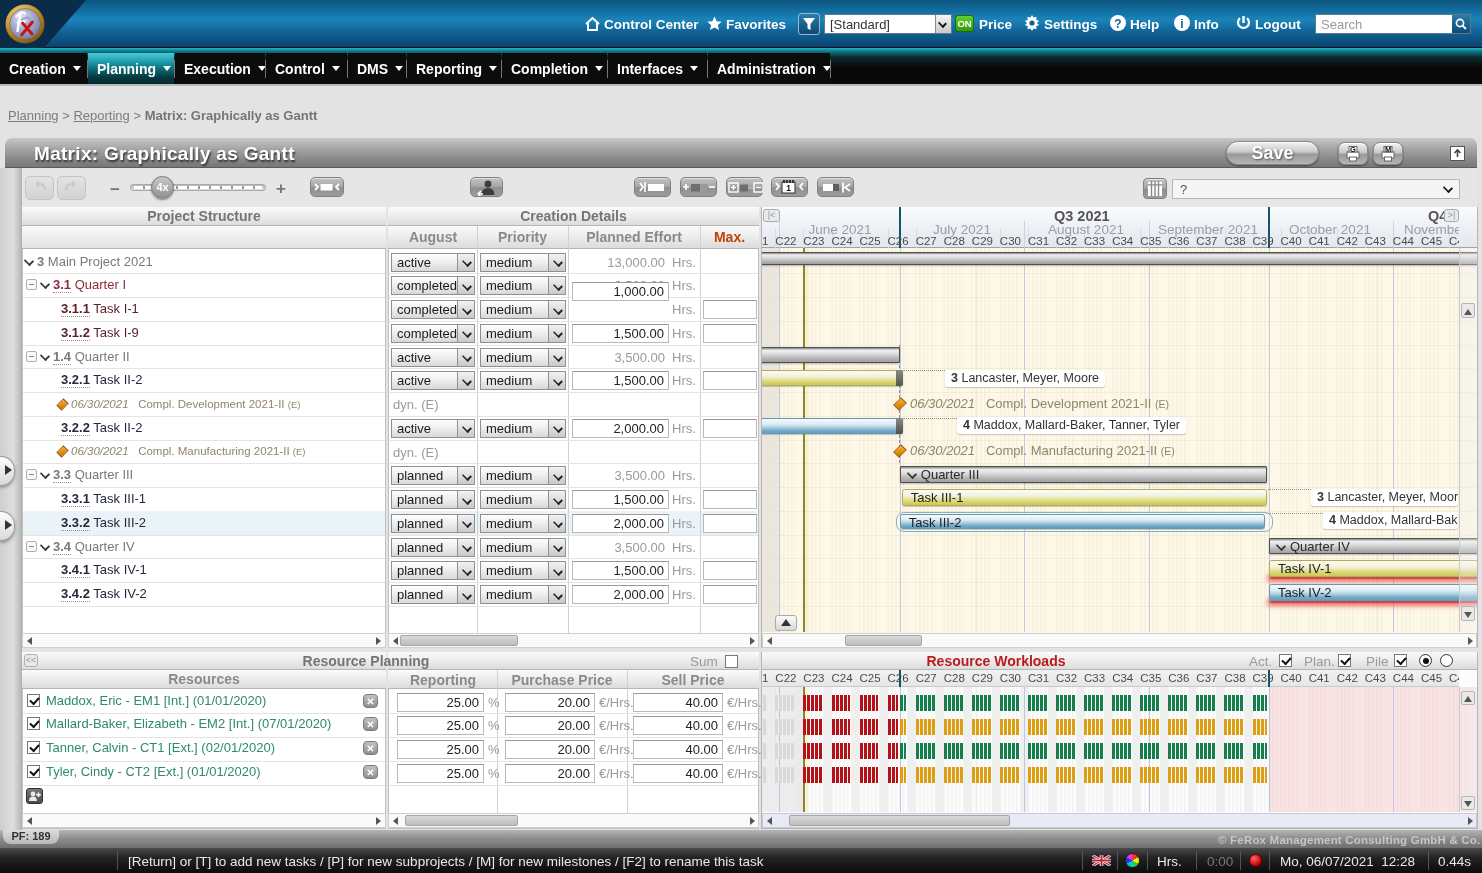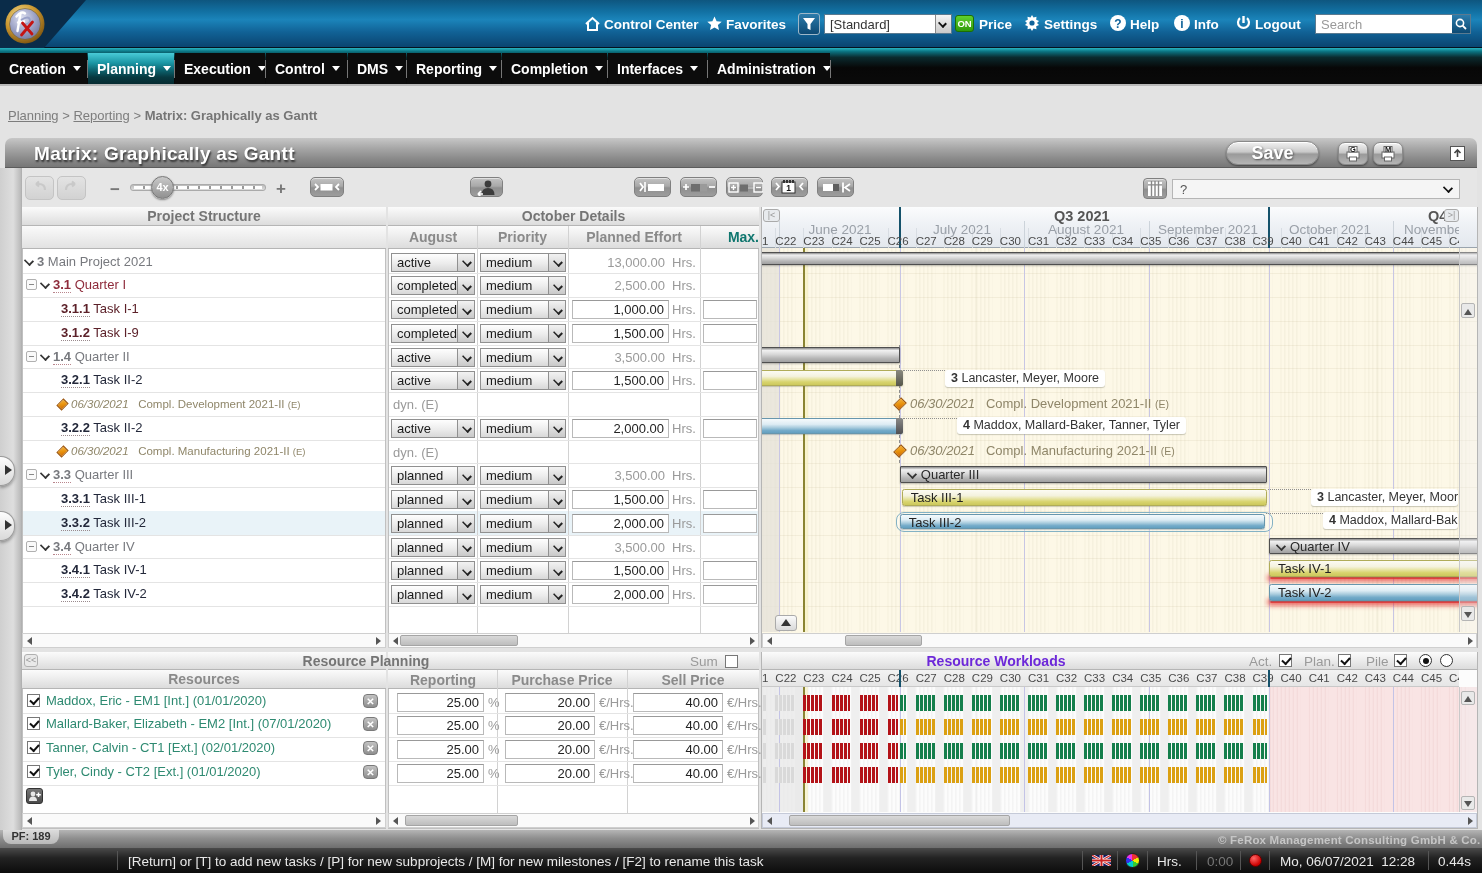--- a/index.html
+++ b/index.html
@@ -283,43 +283,43 @@
 <div class="rline" style="left:23px;top:605.8px;width:362px"></div>
 <div class="tx" style="left:61px;top:586.0px;color:#23283a"><b style="border-bottom:1px dotted #9a8a8d">3.4.2</b> <span>Task IV-2</span></div>
 <div class="a" style="left:0;top:456px;width:15px;height:30px;background:linear-gradient(180deg,#fdfdfd,#d9d9d9);border:1px solid #9a9a9a;border-left:none;border-radius:0 14px 14px 0;box-shadow:0 2px 3px rgba(0,0,0,.3)"></div>
 <div class="a" style="left:5px;top:465px;width:0;height:0;border-top:5.5px solid transparent;border-bottom:5.5px solid transparent;border-left:7px solid #333"></div>
 <div class="a" style="left:0;top:511px;width:15px;height:30px;background:linear-gradient(180deg,#fdfdfd,#d9d9d9);border:1px solid #9a9a9a;border-left:none;border-radius:0 14px 14px 0;box-shadow:0 2px 3px rgba(0,0,0,.3)"></div>
 <div class="a" style="left:5px;top:520px;width:0;height:0;border-top:5.5px solid transparent;border-bottom:5.5px solid transparent;border-left:7px solid #333"></div>
 <div class="scroll" style="left:22px;top:633px;width:364px;height:15px;background:#fafafa"></div>
 <div class="sarrow" style="left:27px;top:637px;border-top:4px solid transparent;border-bottom:4px solid transparent;border-right:5px solid #555"></div>
 <div class="sarrow" style="left:376px;top:637px;border-top:4px solid transparent;border-bottom:4px solid transparent;border-left:5px solid #555"></div>
 <div class="panel" style="left:388px;top:207px;width:371px;height:441px"></div>
-<div class="phead" style="left:388px;top:207px;width:371px;height:19px;font-size:14px;line-height:18px">October Details</div>
+<div class="phead" style="left:388px;top:207px;width:371px;height:19px;font-size:14px;line-height:18px">Creation Details</div>
 <div class="phead" style="left:388px;top:226px;width:371px;height:23px;font-size:14px;line-height:22px;color:#8a8a8a"></div>
 <div class="tx" style="left:389px;top:229px;width:88px;text-align:center;font-weight:bold;color:#8a8a8a;font-size:14px">August</div>
 <div class="tx" style="left:477px;top:229px;width:91px;text-align:center;font-weight:bold;color:#8a8a8a;font-size:14px">Priority</div>
 <div class="tx" style="left:568px;top:229px;width:132px;text-align:center;font-weight:bold;color:#8a8a8a;font-size:14px">Planned Effort</div>
-<div class="tx" style="left:700px;top:229px;width:59px;text-align:right;font-weight:bold;color:#0f766e;font-size:14px">Max.</div>
+<div class="tx" style="left:700px;top:229px;width:59px;text-align:center;font-weight:bold;color:#c2410c;font-size:14px">Max.</div>
 <div class="a" style="left:477px;top:226px;width:1px;height:422px;background:#d2d2d2"></div>
 <div class="a" style="left:568px;top:226px;width:1px;height:422px;background:#d2d2d2"></div>
 <div class="a" style="left:700px;top:226px;width:1px;height:422px;background:#d2d2d2"></div>
 <div class="rline" style="left:389px;top:273.2px;width:369px"></div>
 <div class="dd" style="left:391px;top:252.5px;width:84px">active<span class="db"></span></div>
 <div class="dd" style="left:480px;top:252.5px;width:86px">medium<span class="db"></span></div>
 <div class="tx" style="left:570px;top:254.5px;width:95px;text-align:right;color:#9a9a9a">13,000.00</div>
 <div class="tx" style="left:672px;top:254.5px;color:#9a9a9a">Hrs.</div>
 <div class="rline" style="left:389px;top:297.0px;width:369px"></div>
 <div class="dd" style="left:391px;top:276.2px;width:84px">completed<span class="db"></span></div>
 <div class="dd" style="left:480px;top:276.2px;width:86px">medium<span class="db"></span></div>
 <div class="tx" style="left:570px;top:278.2px;width:95px;text-align:right;color:#9a9a9a">2,500.00</div>
 <div class="tx" style="left:672px;top:278.2px;color:#9a9a9a">Hrs.</div>
 <div class="rline" style="left:389px;top:320.8px;width:369px"></div>
 <div class="dd" style="left:391px;top:300.0px;width:84px">completed<span class="db"></span></div>
 <div class="dd" style="left:480px;top:300.0px;width:86px">medium<span class="db"></span></div>
-<div class="inp" style="left:572px;top:300.0px;width:97px">1,000.00</div>
+<div class="inp" style="left:572px;top:282px;width:97px">1,000.00</div>
 <div class="inp" style="left:703px;top:300.0px;width:54px"></div>
 <div class="tx" style="left:672px;top:302.0px;color:#9a9a9a">Hrs.</div>
 <div class="rline" style="left:389px;top:344.5px;width:369px"></div>
 <div class="dd" style="left:391px;top:323.8px;width:84px">completed<span class="db"></span></div>
 <div class="dd" style="left:480px;top:323.8px;width:86px">medium<span class="db"></span></div>
 <div class="inp" style="left:572px;top:323.8px;width:97px">1,500.00</div>
 <div class="inp" style="left:703px;top:323.8px;width:54px"></div>
 <div class="tx" style="left:672px;top:325.8px;color:#9a9a9a">Hrs.</div>
 <div class="rline" style="left:389px;top:368.2px;width:369px"></div>
 <div class="dd" style="left:391px;top:347.5px;width:84px">active<span class="db"></span></div>
@@ -600,21 +600,21 @@
   </svg>
 <div class="scroll" style="left:22px;top:813px;width:364px;height:15px;background:#fafafa"></div>
 <div class="sarrow" style="left:27px;top:817px;border-top:4px solid transparent;border-bottom:4px solid transparent;border-right:5px solid #555"></div>
 <div class="sarrow" style="left:376px;top:817px;border-top:4px solid transparent;border-bottom:4px solid transparent;border-left:5px solid #555"></div>
 <div class="scroll" style="left:388px;top:813px;width:371px;height:15px;background:#fafafa"></div>
 <div class="sarrow" style="left:393px;top:817px;border-top:4px solid transparent;border-bottom:4px solid transparent;border-right:5px solid #555"></div>
 <div class="sarrow" style="left:750px;top:817px;border-top:4px solid transparent;border-bottom:4px solid transparent;border-left:5px solid #555"></div>
 <div class="thumb" style="left:405px;top:815px;width:113px;height:11px"></div>
 <div class="panel" style="left:761.0px;top:652.0px;width:717.0px;height:177px;background:#fcfcfc;border-color:#b5b5b5"></div>
 <div class="phead" style="left:762.0px;top:652.0px;width:715.0px;height:18px"></div>
-<div class="tx" style="left:921px;top:653.0px;width:150px;text-align:center;font-weight:bold;color:#6d28d9;font-size:14px">Resource Workloads</div>
+<div class="tx" style="left:921px;top:653.0px;width:150px;text-align:center;font-weight:bold;color:#b91c1c;font-size:14px">Resource Workloads</div>
 <div class="tx" style="left:1249px;top:654.0px;color:#9a9a9a;font-size:13.5px">Act.</div>
 <div class="cb" style="left:1279px;top:654.0px"></div>
 <div class="tx" style="left:1304px;top:654.0px;color:#9a9a9a;font-size:13.5px">Plan.</div>
 <div class="cb" style="left:1338px;top:654.0px"></div>
 <div class="tx" style="left:1366px;top:654.0px;color:#9a9a9a;font-size:13.5px">Pile</div>
 <div class="cb" style="left:1394px;top:654.0px"></div>
 <div class="a" style="left:1419px;top:654.0px;width:13px;height:13px;border:1.5px solid #333;border-radius:50%;background:#fff"></div>
 <div class="a" style="left:1422.5px;top:657.5px;width:6px;height:6px;border-radius:50%;background:#111"></div>
 <div class="a" style="left:1440px;top:654.0px;width:13px;height:13px;border:1.5px solid #333;border-radius:50%;background:#fff"></div>
 <div class="a" style="left:762.0px;top:670.0px;width:697.0px;height:17px;background:linear-gradient(180deg,#f2f2f2,#e6e6e6);border-bottom:1px solid #c9c9c9;overflow:hidden">

